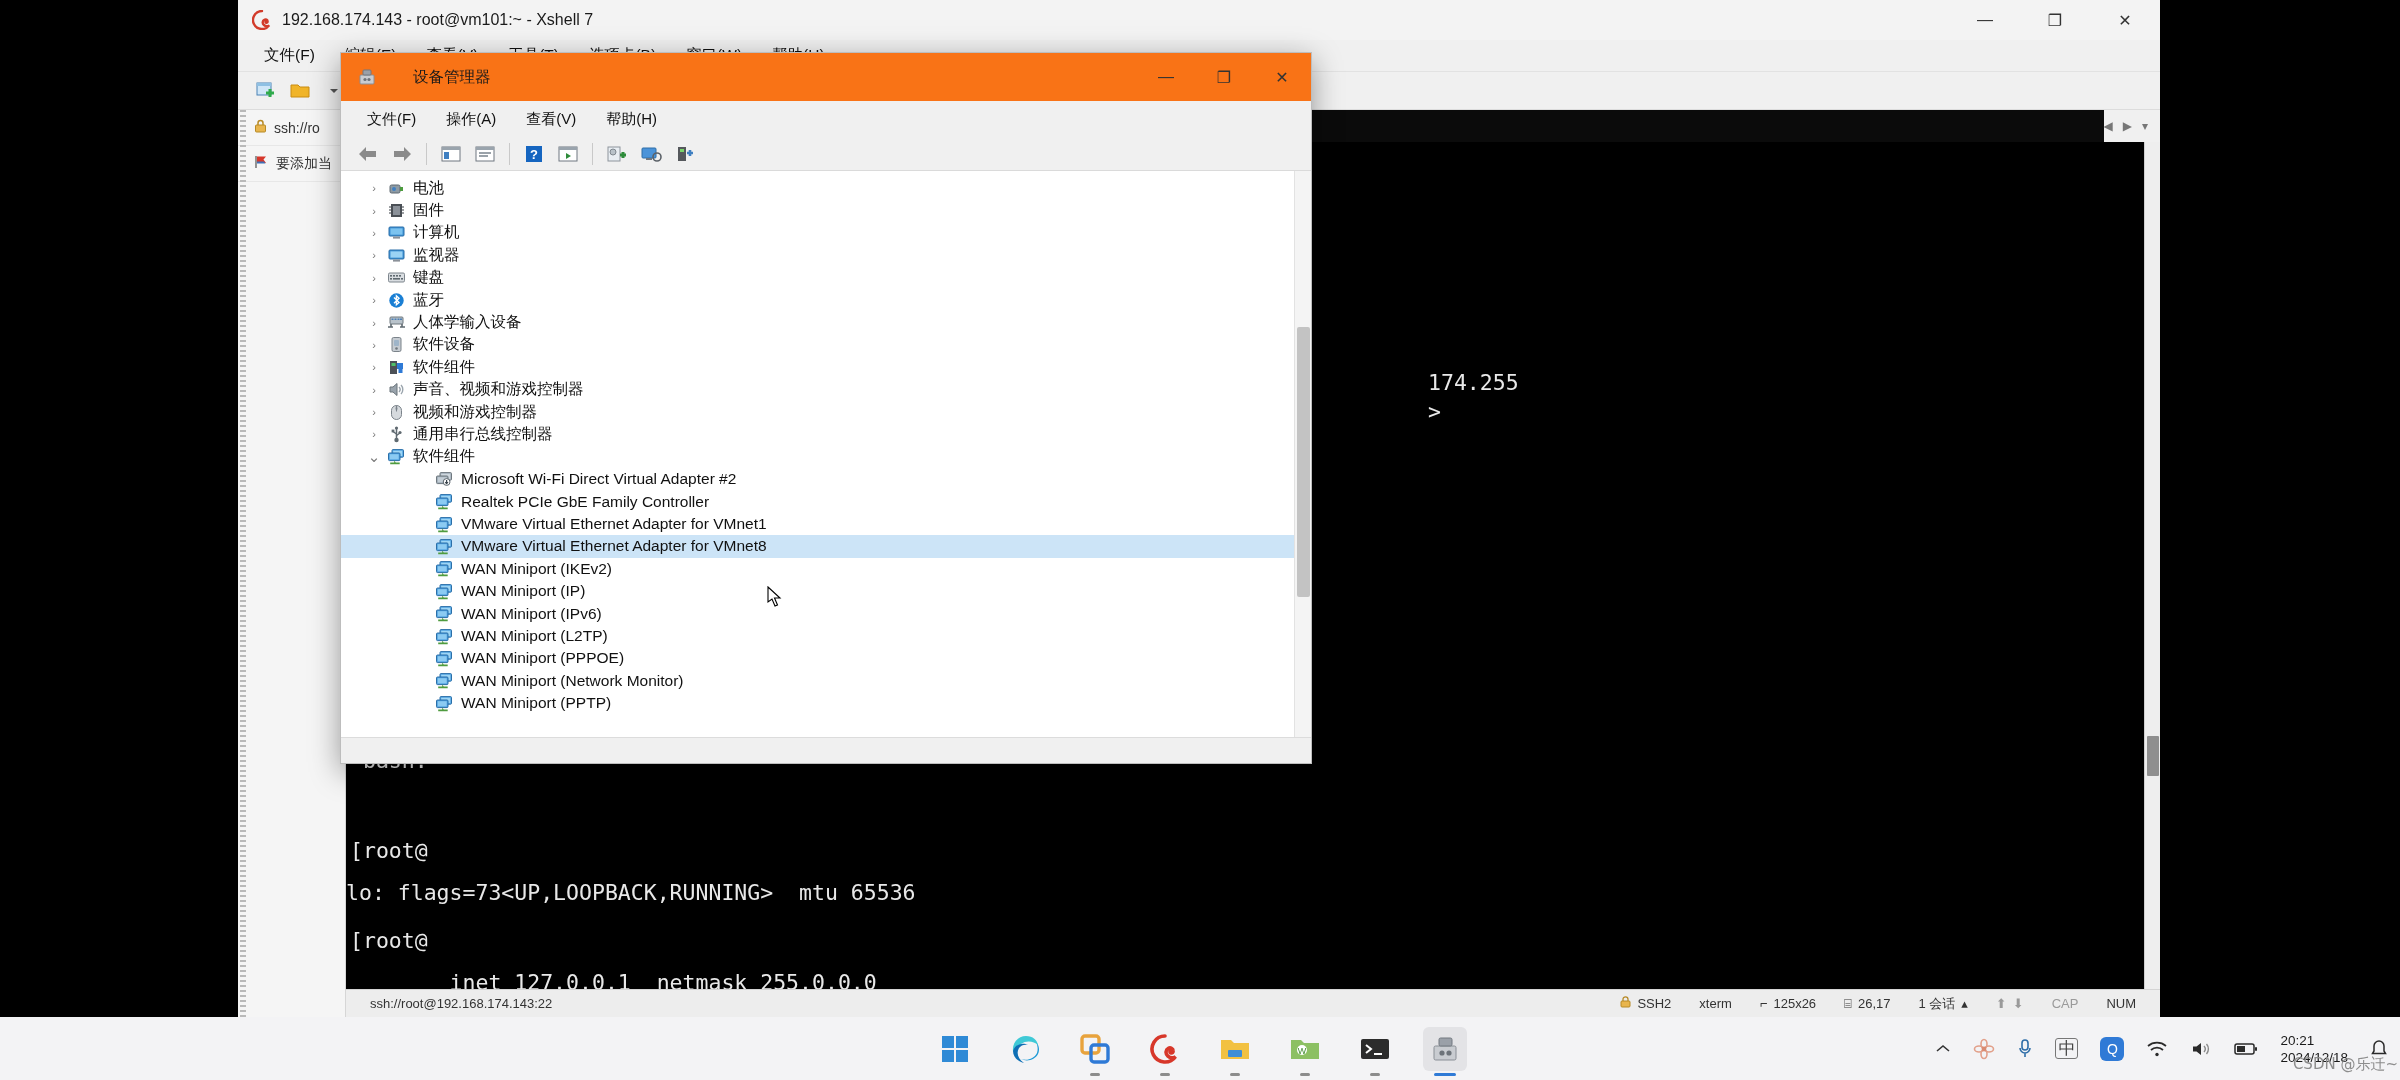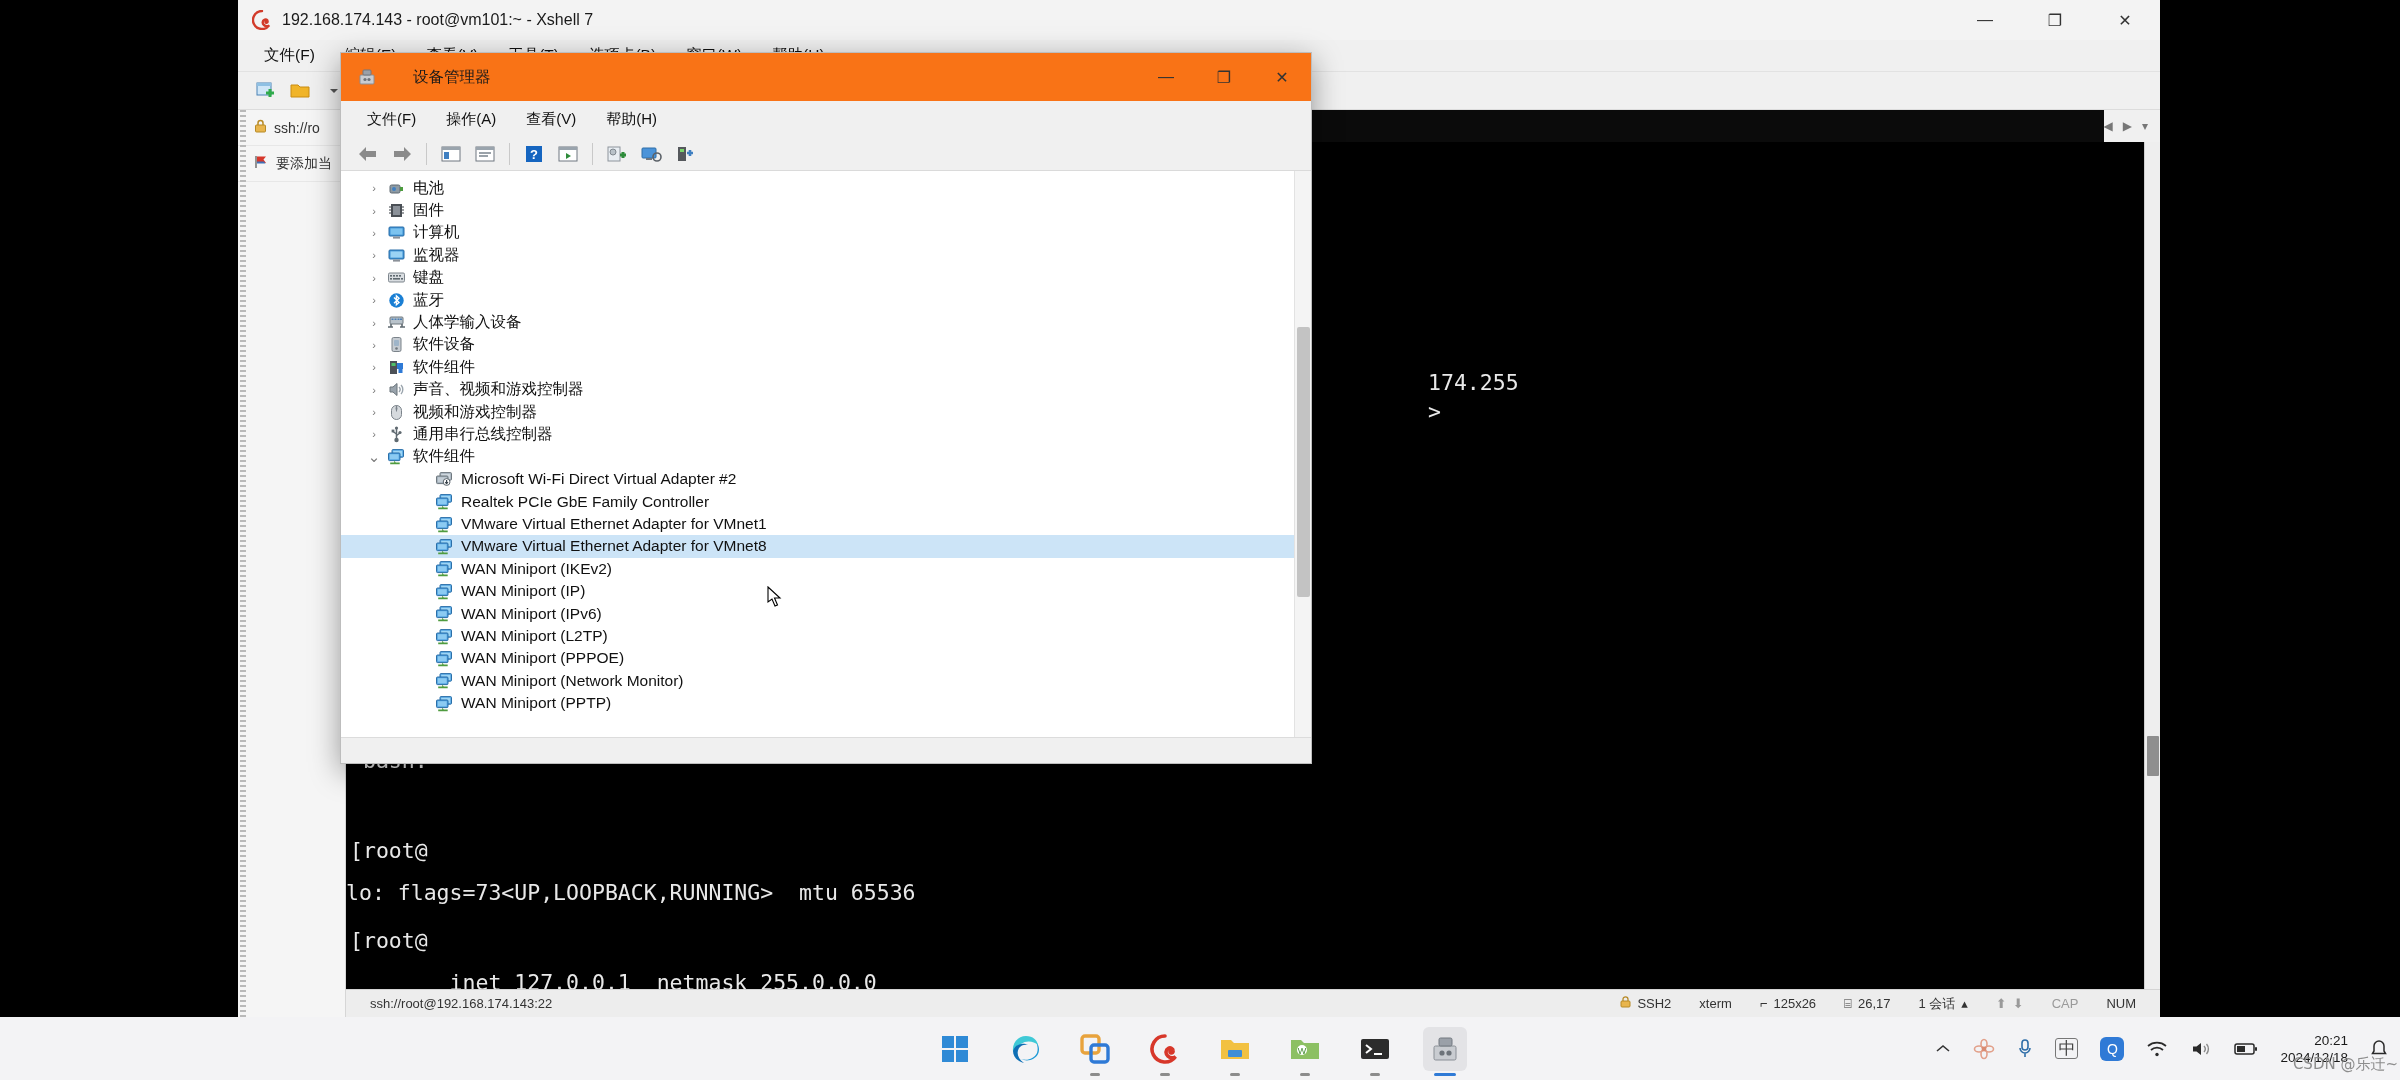--- a/index.html
+++ b/index.html
@@ -184,21 +184,21 @@
   .tb-app .ind {
     position:absolute; bottom:-5px; left:50%; transform:translateX(-50%);
     width:10px; height:3px; border-radius:2px; background:#8c8c8c;
   }
   .tb-app.active .ind { width:22px; background:#2f7ad6; }
 
   #tb-right {
     position:absolute; right:12px; height:63px; display:flex; align-items:center; gap:22px;
     font-size:13px; color:#1a1a1a;
   }
-  #tb-clock { text-align:right; line-height:17px; font-size:13.5px; }
+  #tb-clock { text-align:left; line-height:17px; font-size:13.5px; }
   .tray-ico { display:flex; align-items:center; justify-content:center; }
 
   
   #watermark {
     position:absolute; right:2px; bottom:6px; color:#8d8d8d; font-size:15px;
     font-family:"DejaVu Sans", sans-serif;
   }
 </style>
 </head>
 <body>

